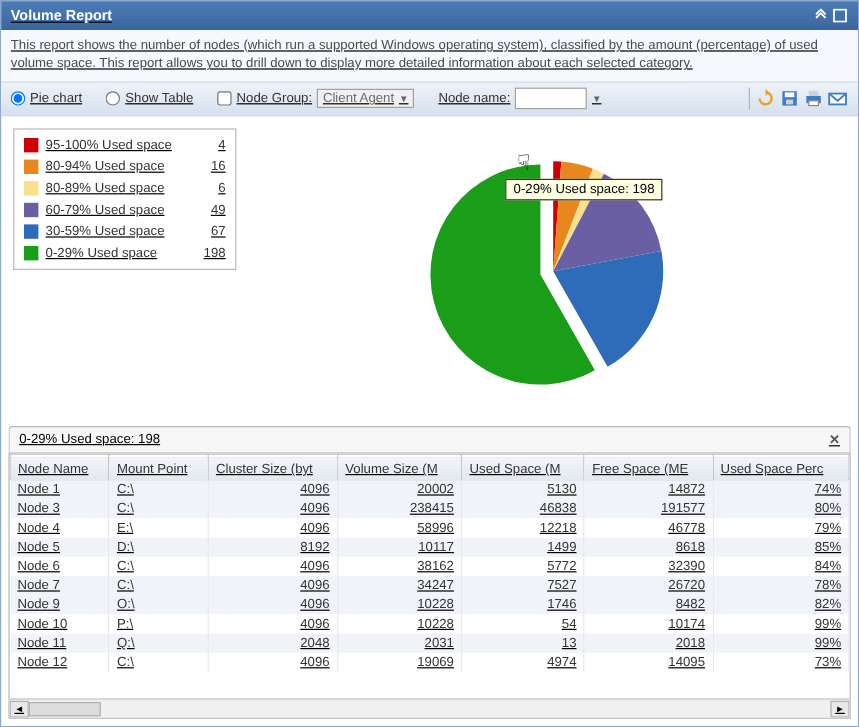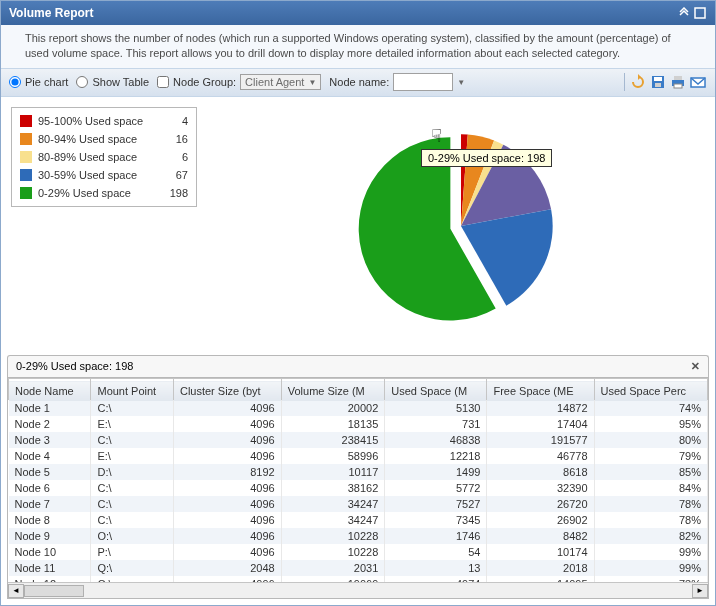--- a/index.html
+++ b/index.html
@@ -1,23 +1,23 @@
 <!DOCTYPE html>
 <html><head>
 <meta charset="utf-8">
 <style>
 * { box-sizing: border-box; margin: 0; padding: 0; }
 body { font-family: Tahoma, Verdana, sans-serif; font-size: 11px; background: #fff; }
-.panel { border: 1px solid #8ca9cc; width: 716px; height: 606px; display: flex; flex-direction: column; }
+.panel { border: 1px solid #8ca9cc; width: 716px; height: 606px; display: flex; flex-direction: column; text-decoration: underline; }
 .header { background: linear-gradient(to bottom, #4e7cb8, #3a669f); color: #fff; padding: 4px 8px; display: flex; align-items: center; justify-content: space-between; height: 24px; }
 .header-title { font-weight: bold; font-size: 12px; }
 .header-icons { display: flex; gap: 2px; }
 .header-icon { width: 14px; height: 14px; display: flex; align-items: center; justify-content: center; cursor: pointer; color: #fff; }
-.description { background: #f5f8fc; border-bottom: 1px solid #c5d6e8; padding: 6px 24px; color: #4a4a4a; line-height: 1.4; }
-.toolbar { background: linear-gradient(to bottom, #eef2f7, #d6e1ee); border-bottom: 1px solid #c5d6e8; padding: 4px 8px; display: flex; align-items: center; gap: 8px; height: 28px; }
+.description { background: #f5f8fc; border-bottom: 1px solid #c5d6e8; padding: 6px 8px; color: #4a4a4a; line-height: 1.4; }
+.toolbar { background: linear-gradient(to bottom, #eef2f7, #d6e1ee); border-bottom: 1px solid #c5d6e8; padding: 4px 8px; display: flex; align-items: center; gap: 20px; height: 28px; }
 .toolbar-group { display: flex; align-items: center; gap: 4px; }
 .radio { width: 12px; height: 12px; }
 .toolbar label { font-size: 11px; color: #333; }
 .checkbox { width: 12px; height: 12px; }
 .select-box { background: #f0f0f0; border: 1px solid #a0a0a0; padding: 1px 4px; font-size: 11px; color: #6c6c6c; display: flex; align-items: center; gap: 4px; }
 .select-arrow { font-size: 8px; color: #666; }
 .input-box { background: #fff; border: 1px solid #a0a0a0; width: 60px; height: 18px; padding: 1px 4px; font-size: 11px; }
 .toolbar-right { margin-left: auto; display: flex; gap: 2px; align-items: center; }
 .toolbar-icon { width: 18px; height: 18px; display: flex; align-items: center; justify-content: center; cursor: pointer; }
 .chart-area { flex: 0 0 auto; display: flex; padding: 10px; gap: 20px; height: 258px; position: relative; }
@@ -133,20 +133,25 @@
           <span class="legend-swatch" style="background:#e8871e"></span>
           <span class="legend-label">80-94% Used space</span>
           <span class="legend-count">16</span>
         </div>
         <div class="legend-row">
           <span class="legend-swatch" style="background:#f8e08e"></span>
           <span class="legend-label">80-89% Used space</span>
           <span class="legend-count">6</span>
         </div>
         <div class="legend-row">
+          <span class="legend-swatch" style="background:#6a5fa3"></span>
+          <span class="legend-label">60-79% Used space</span>
+          <span class="legend-count">49</span>
+        </div>
+        <div class="legend-row">
           <span class="legend-swatch" style="background:#2e6bb8"></span>
           <span class="legend-label">30-59% Used space</span>
           <span class="legend-count">67</span>
         </div>
         <div class="legend-row">
           <span class="legend-swatch" style="background:#1a9e1a"></span>
           <span class="legend-label">0-29% Used space</span>
           <span class="legend-count">198</span>
         </div>
       </div>
@@ -185,29 +190,20 @@
         <tbody id="tbody">
             <tr class="even">
               <td>Node 1</td>
               <td>C:\</td>
               <td class="num">4096</td>
               <td class="num">20002</td>
               <td class="num">5130</td>
               <td class="num">14872</td>
               <td class="num">74%</td>
             </tr>
-            <tr class="odd">
-              <td>Node 2</td>
-              <td>E:\</td>
-              <td class="num">4096</td>
-              <td class="num">18135</td>
-              <td class="num">731</td>
-              <td class="num">17404</td>
-              <td class="num">95%</td>
-            </tr>
             <tr class="even">
               <td>Node 3</td>
               <td>C:\</td>
               <td class="num">4096</td>
               <td class="num">238415</td>
               <td class="num">46838</td>
               <td class="num">191577</td>
               <td class="num">80%</td>
             </tr>
             <tr class="odd">
@@ -239,29 +235,20 @@
             </tr>
             <tr class="even">
               <td>Node 7</td>
               <td>C:\</td>
               <td class="num">4096</td>
               <td class="num">34247</td>
               <td class="num">7527</td>
               <td class="num">26720</td>
               <td class="num">78%</td>
             </tr>
-            <tr class="odd">
-              <td>Node 8</td>
-              <td>C:\</td>
-              <td class="num">4096</td>
-              <td class="num">34247</td>
-              <td class="num">7345</td>
-              <td class="num">26902</td>
-              <td class="num">78%</td>
-            </tr>
             <tr class="even">
               <td>Node 9</td>
               <td>O:\</td>
               <td class="num">4096</td>
               <td class="num">10228</td>
               <td class="num">1746</td>
               <td class="num">8482</td>
               <td class="num">82%</td>
             </tr>
             <tr class="odd">

